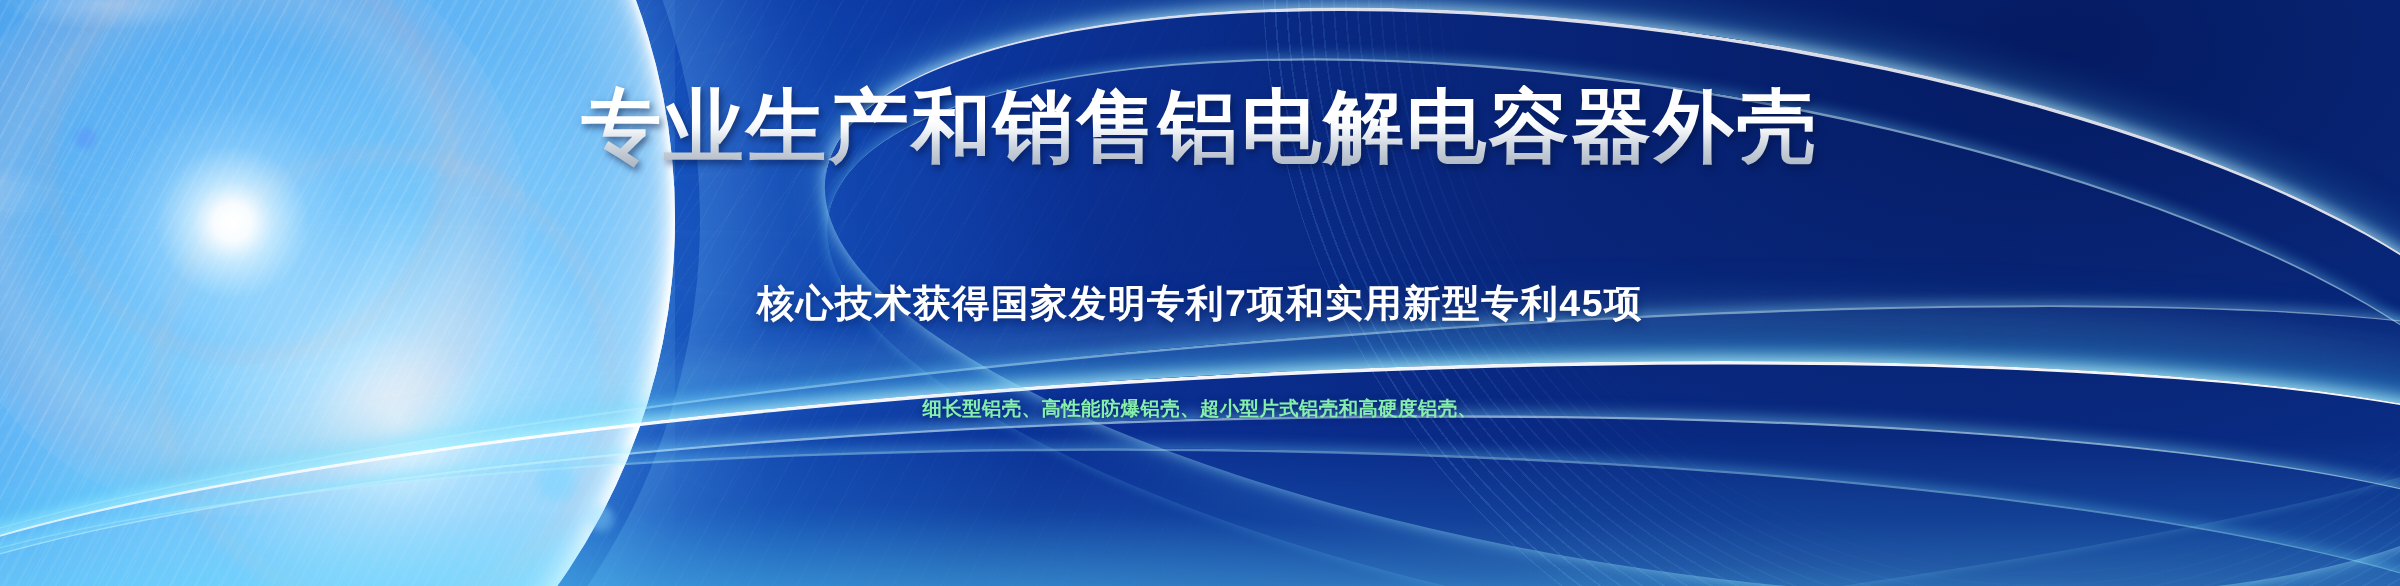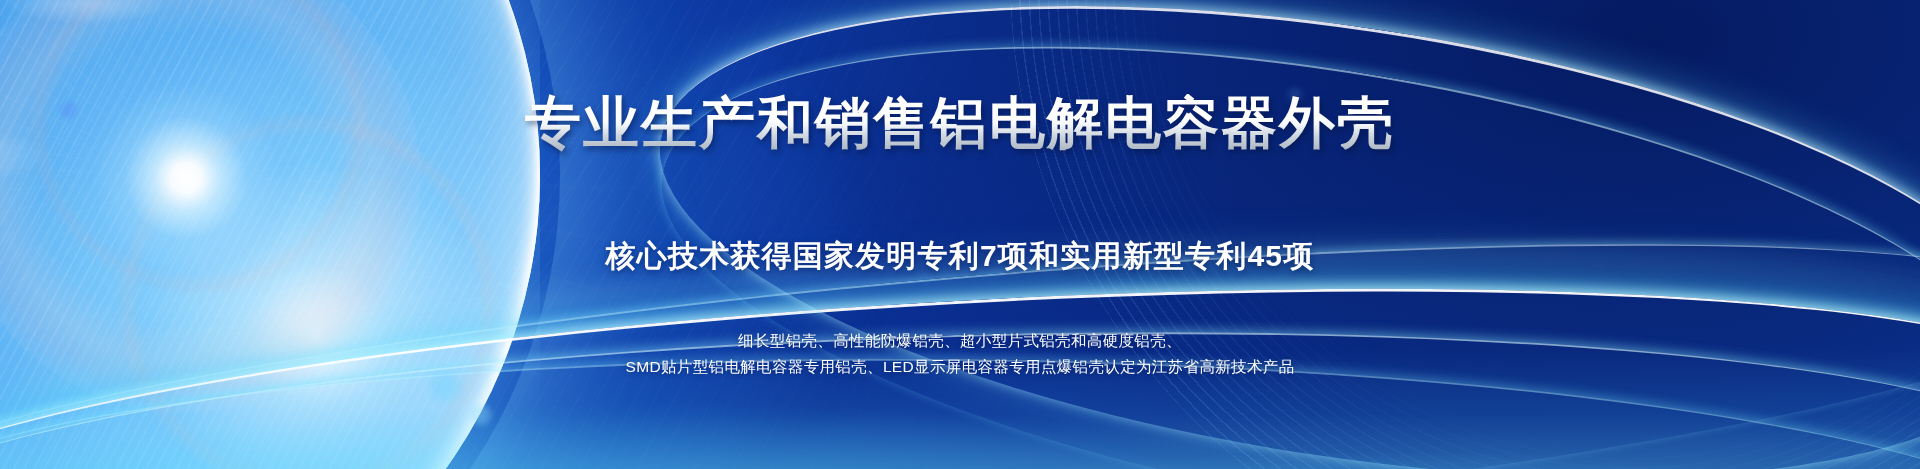--- a/index.html
+++ b/index.html
@@ -364,22 +364,22 @@
   .content {
     position: absolute;
     inset: 0;
     display: flex;
     flex-direction: column;
     align-items: center;
     z-index: 20;
   }
 
   .headline {
-    margin-top: 94px;
-    font-size: 56px;
+    margin-top: 68px;
+    font-size: 64px;
     line-height: 1.04;
     font-weight: 700;
     letter-spacing: 2px;
     white-space: nowrap;
     background: linear-gradient(to bottom,
       #ffffff 0%,
       #ffffff 42%,
       #f2f5f8 54%,
       #cfd6de 72%,
       #b9c2cd 88%,
@@ -396,26 +396,26 @@
     font-size: 30px;
     font-weight: 600;
     color: #ffffff;
     letter-spacing: 1.2px;
     white-space: nowrap;
     text-shadow: 0 2px 7px rgba(3,22,75,0.55);
   }
 
   .desc {
     margin-top: 26px;
-    text-align: center;
-    color: #ffffff;
+    text-align: right;
+    color: #86efac;
     font-size: 15.5px;
     line-height: 1.72;
     letter-spacing: 0.35px;
-    font-weight: 400;
+    font-weight: 700;
     text-shadow: 0 1px 5px rgba(3,22,75,0.55);
   }
   .desc-line { white-space: nowrap; }
 </style>
 </head>
 <body>
 
 <div class="banner">
 
   <div class="layer bg-base"></div>
@@ -457,17 +457,16 @@
   <div class="bokeh" style="left:1288px; top:88px; width:14px; height:14px; background:rgba(120,190,255,0.16);"></div>
 
   <div class="content">
 
     <h1 class="headline">专业生产和销售铝电解电容器外壳</h1>
 
     <h2 class="subheadline">核心技术获得国家发明专利7项和实用新型专利45项</h2>
 
     <div class="desc">
       <div class="desc-line">细长型铝壳、高性能防爆铝壳、超小型片式铝壳和高硬度铝壳、</div>
-      <div class="desc-line">SMD贴片型铝电解电容器专用铝壳、LED显示屏电容器专用点爆铝壳认定为江苏省高新技术产品</div>
     </div>
 
   </div>
 </div>
 
 </body></html>

